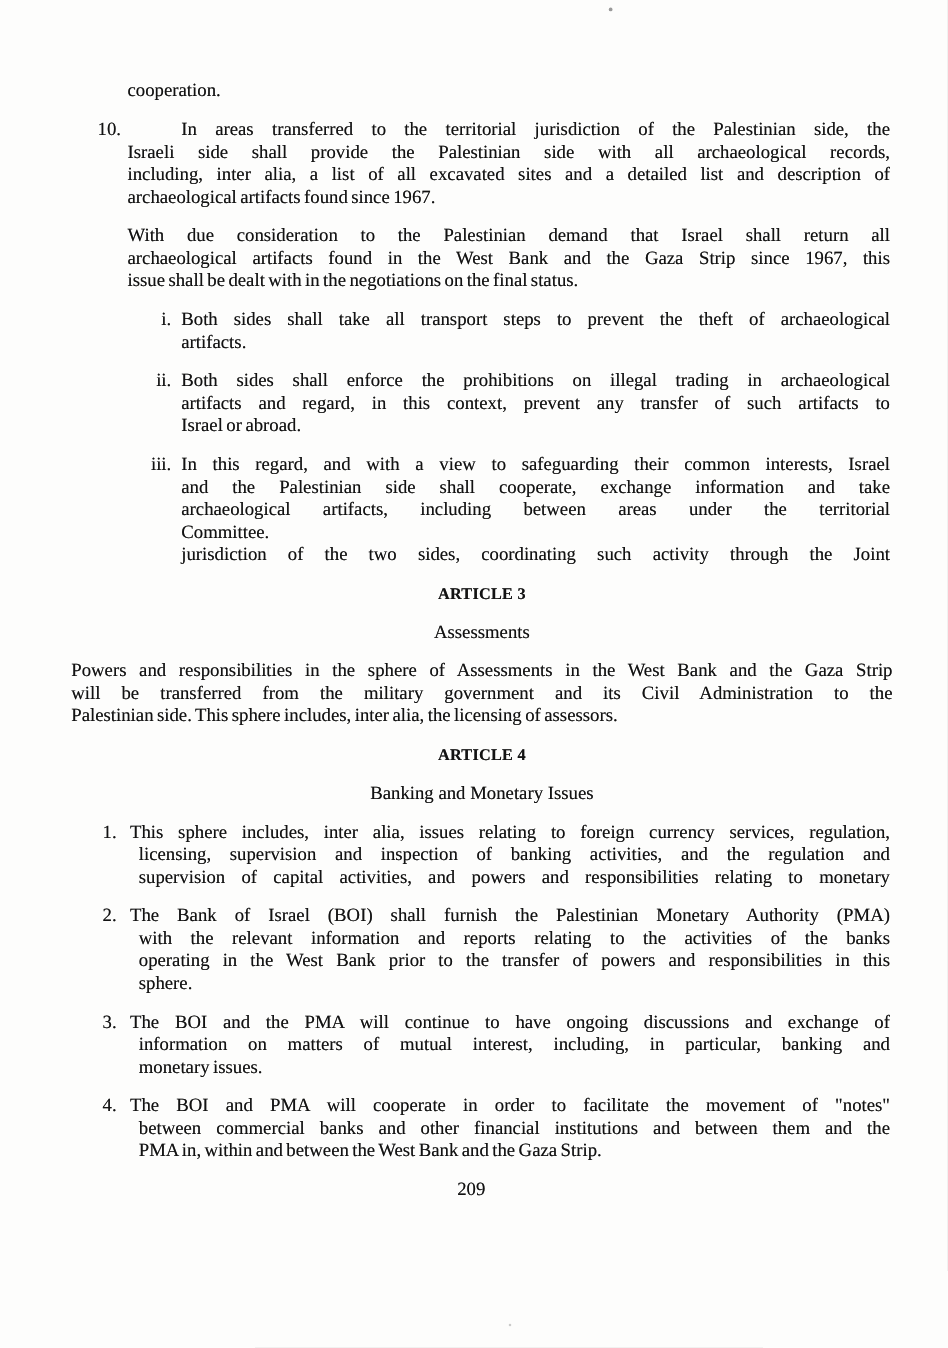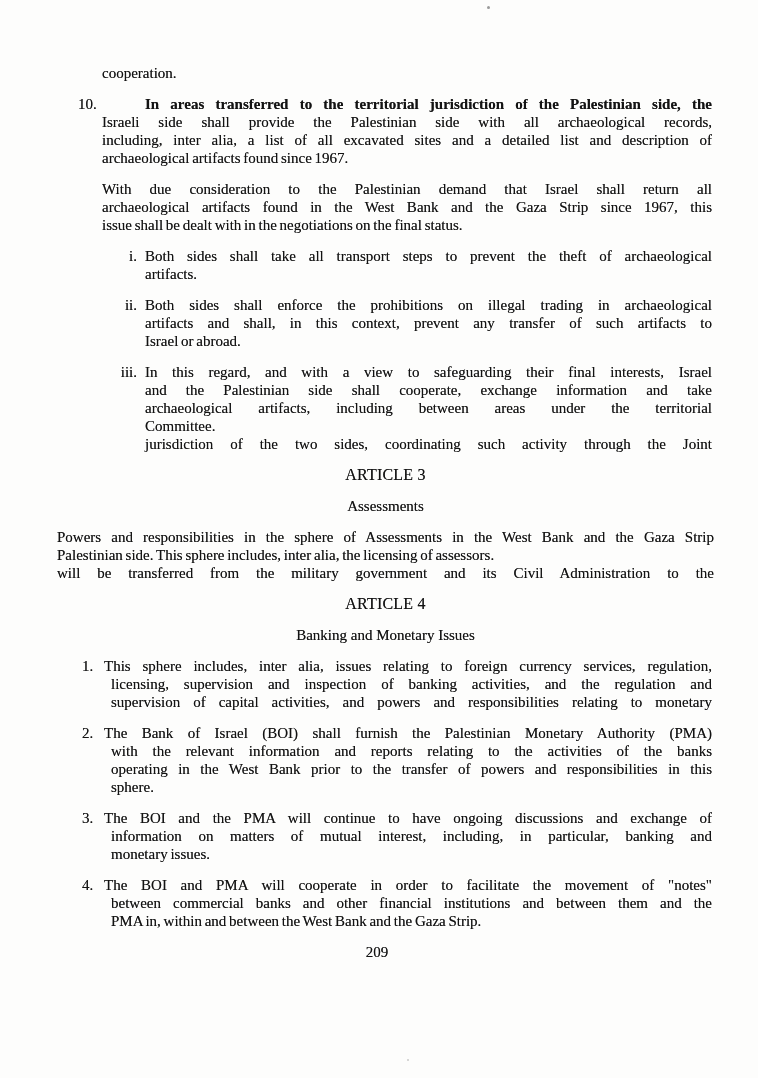--- a/index.html
+++ b/index.html
@@ -22,39 +22,39 @@
     text-align: justify;
     text-align-last: justify;
     word-spacing: -1px;
   }
   .line.last { text-align-last: left; }
   .single { text-align: left; }
 
   
   .clause10 { position: relative; margin-left: 102px; width: 610px; }
   .clause10 .marker { position: absolute; left: -24px; top: 0; }
-  .clause10 .line.first { text-indent: 43px; font-weight: bold; }
+  .clause10 .line.first { text-indent: 43px; }
 
   
   .p-hang { margin-left: 102px; width: 610px; }
 
   
   .subclause { position: relative; margin-left: 145px; width: 567px; }
   .subclause .marker {
     position: absolute; left: -30px; top: 0;
     width: 22px; text-align: right;
   }
 
   
   .heading, .subheading {
     margin: 3px 0 13px 57px;
     width: 657px;
     text-align: center;
   }
-  .heading { font-weight: 400; font-size: 16px; letter-spacing: 0.2px; }
+  .heading { font-weight: 700; font-size: 13px; letter-spacing: 0.2px; }
 
   
   .p-full { margin-left: 57px; width: 657px; }
 
   
   .numclause { position: relative; margin-left: 104px; width: 608px; }
   .numclause .marker { position: absolute; left: -22px; top: 0; }
   .numclause .line + .line { margin-left: 7px; }
 
   .page-number {
@@ -98,40 +98,40 @@
 
   <div class="para subclause">
     <span class="marker">i.</span>
     <div class="line">Both sides shall take all transport steps to prevent the theft of archaeological</div>
     <div class="line last">artifacts.</div>
   </div>
 
   <div class="para subclause">
     <span class="marker">ii.</span>
     <div class="line">Both sides shall enforce the prohibitions on illegal trading in archaeological</div>
-    <div class="line">artifacts and shall, in this context, prevent any transfer of such artifacts to</div>
+    <div class="line">artifacts and regard, in this context, prevent any transfer of such artifacts to</div>
     <div class="line last">Israel or abroad.</div>
   </div>
 
   <div class="para subclause">
     <span class="marker">iii.</span>
-    <div class="line">In this regard, and with a view to safeguarding their final interests, Israel</div>
+    <div class="line">In this regard, and with a view to safeguarding their common interests, Israel</div>
     <div class="line">and the Palestinian side shall cooperate, exchange information and take</div>
     <div class="line">archaeological artifacts, including between areas under the territorial</div>
     <div class="line last">Committee.</div>
     <div class="line">jurisdiction of the two sides, coordinating such activity through the Joint</div>
   </div>
 
   <div class="para heading">ARTICLE 3</div>
   <div class="para subheading">Assessments</div>
 
   <div class="para p-full">
     <div class="line">Powers and responsibilities in the sphere of Assessments in the West Bank and the Gaza Strip</div>
+    <div class="line">will be transferred from the military government and its Civil Administration to the</div>
     <div class="line last">Palestinian side. This sphere includes, inter alia, the licensing of assessors.</div>
-    <div class="line">will be transferred from the military government and its Civil Administration to the</div>
   </div>
 
   <div class="para heading">ARTICLE 4</div>
   <div class="para subheading">Banking and Monetary Issues</div>
 
   <div class="para numclause">
     <span class="marker">1.</span>
     <div class="line">This sphere includes, inter alia, issues relating to foreign currency services, regulation,</div>
     <div class="line">licensing, supervision and inspection of banking activities, and the regulation and</div>
     <div class="line">supervision of capital activities, and powers and responsibilities relating to monetary</div>

